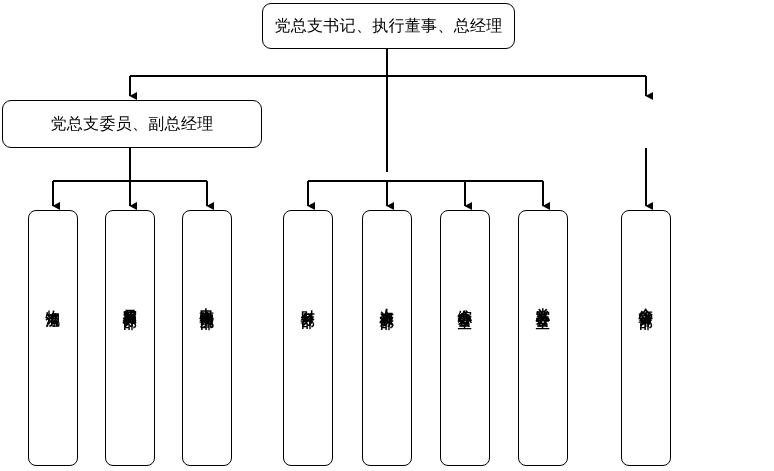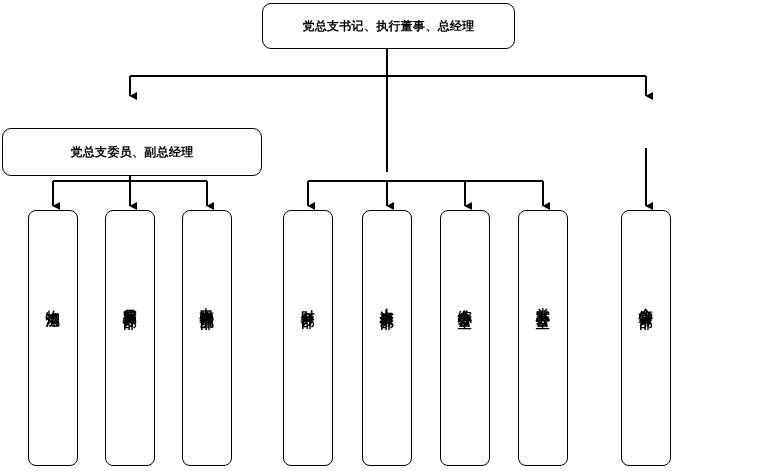--- a/index.html
+++ b/index.html
@@ -31,22 +31,22 @@
     box-sizing: border-box;
     border: 1px solid #000000;
     background: #ffffff;
     display: flex;
     align-items: center;
     justify-content: center;
     color: #000000;
   }
   .node.horizontal {
     border-radius: 9px;
-    font-size: 12px;
-    font-weight: bold;
+    font-size: 16px;
+    font-weight: normal;
     letter-spacing: 0.3px;
     white-space: nowrap;
   }
   .node.vertical {
     border-radius: 8px;
     padding-bottom: 74px;
   }
   .node.vertical .vlabel {
     writing-mode: vertical-rl;
     text-orientation: upright;
@@ -92,21 +92,21 @@
       <path d="M543,181 L543,206" marker-end="url(#arrowhead)"></path>
 
       <path d="M646,148 L646,206" marker-end="url(#arrowhead)"></path>
     </g>
   </svg>
 
   <div class="node horizontal" style="left:262px; top:3px; width:253px; height:46px;">
     <span>党总支书记、执行董事、总经理</span>
   </div>
 
-  <div class="node horizontal" style="left:2px; top:100px; width:260px; height:48px;margin-top:28px;">
+  <div class="node horizontal" style="left:2px; top:100px; width:260px; height:48px;">
     <span>党总支委员、副总经理</span>
   </div>
 
 
   <div class="node vertical" style="left:28px; top:210px; width:50px; height:256px;">
     <span class="vlabel">物流港</span>
   </div>
 
   <div class="node vertical" style="left:105px; top:210px; width:50px; height:256px;">
     <span class="vlabel">贸易服务部</span>

